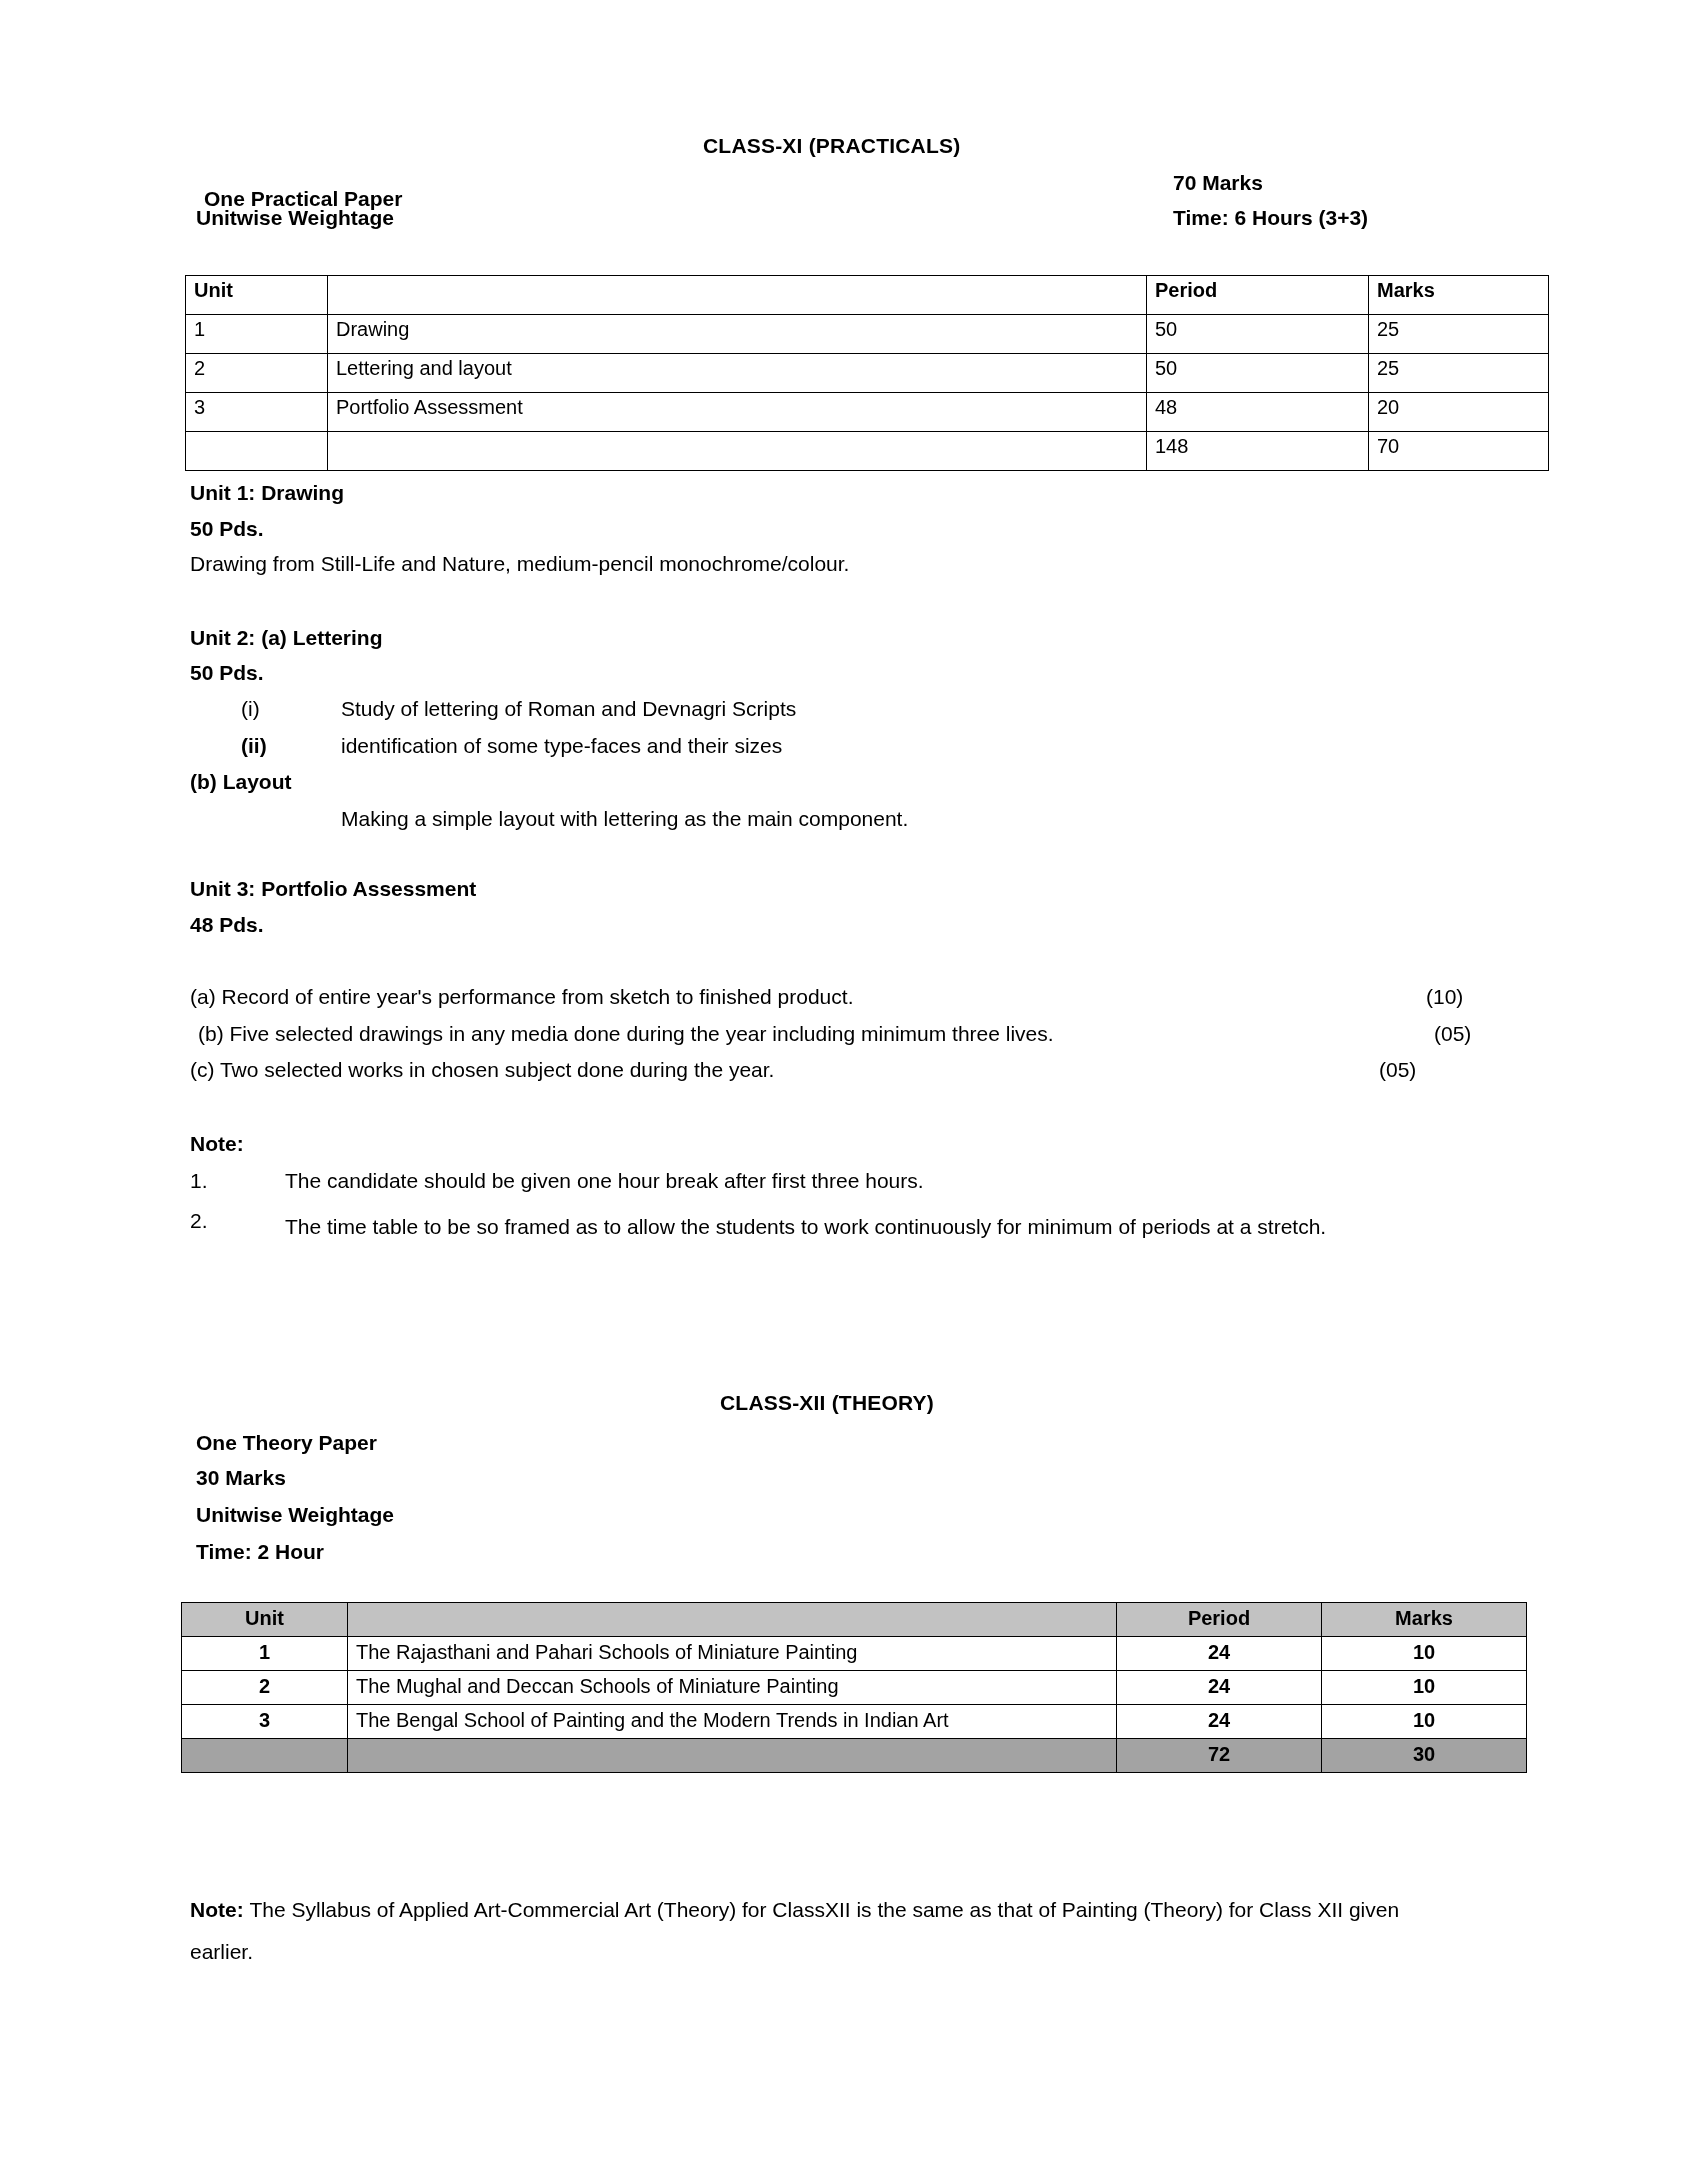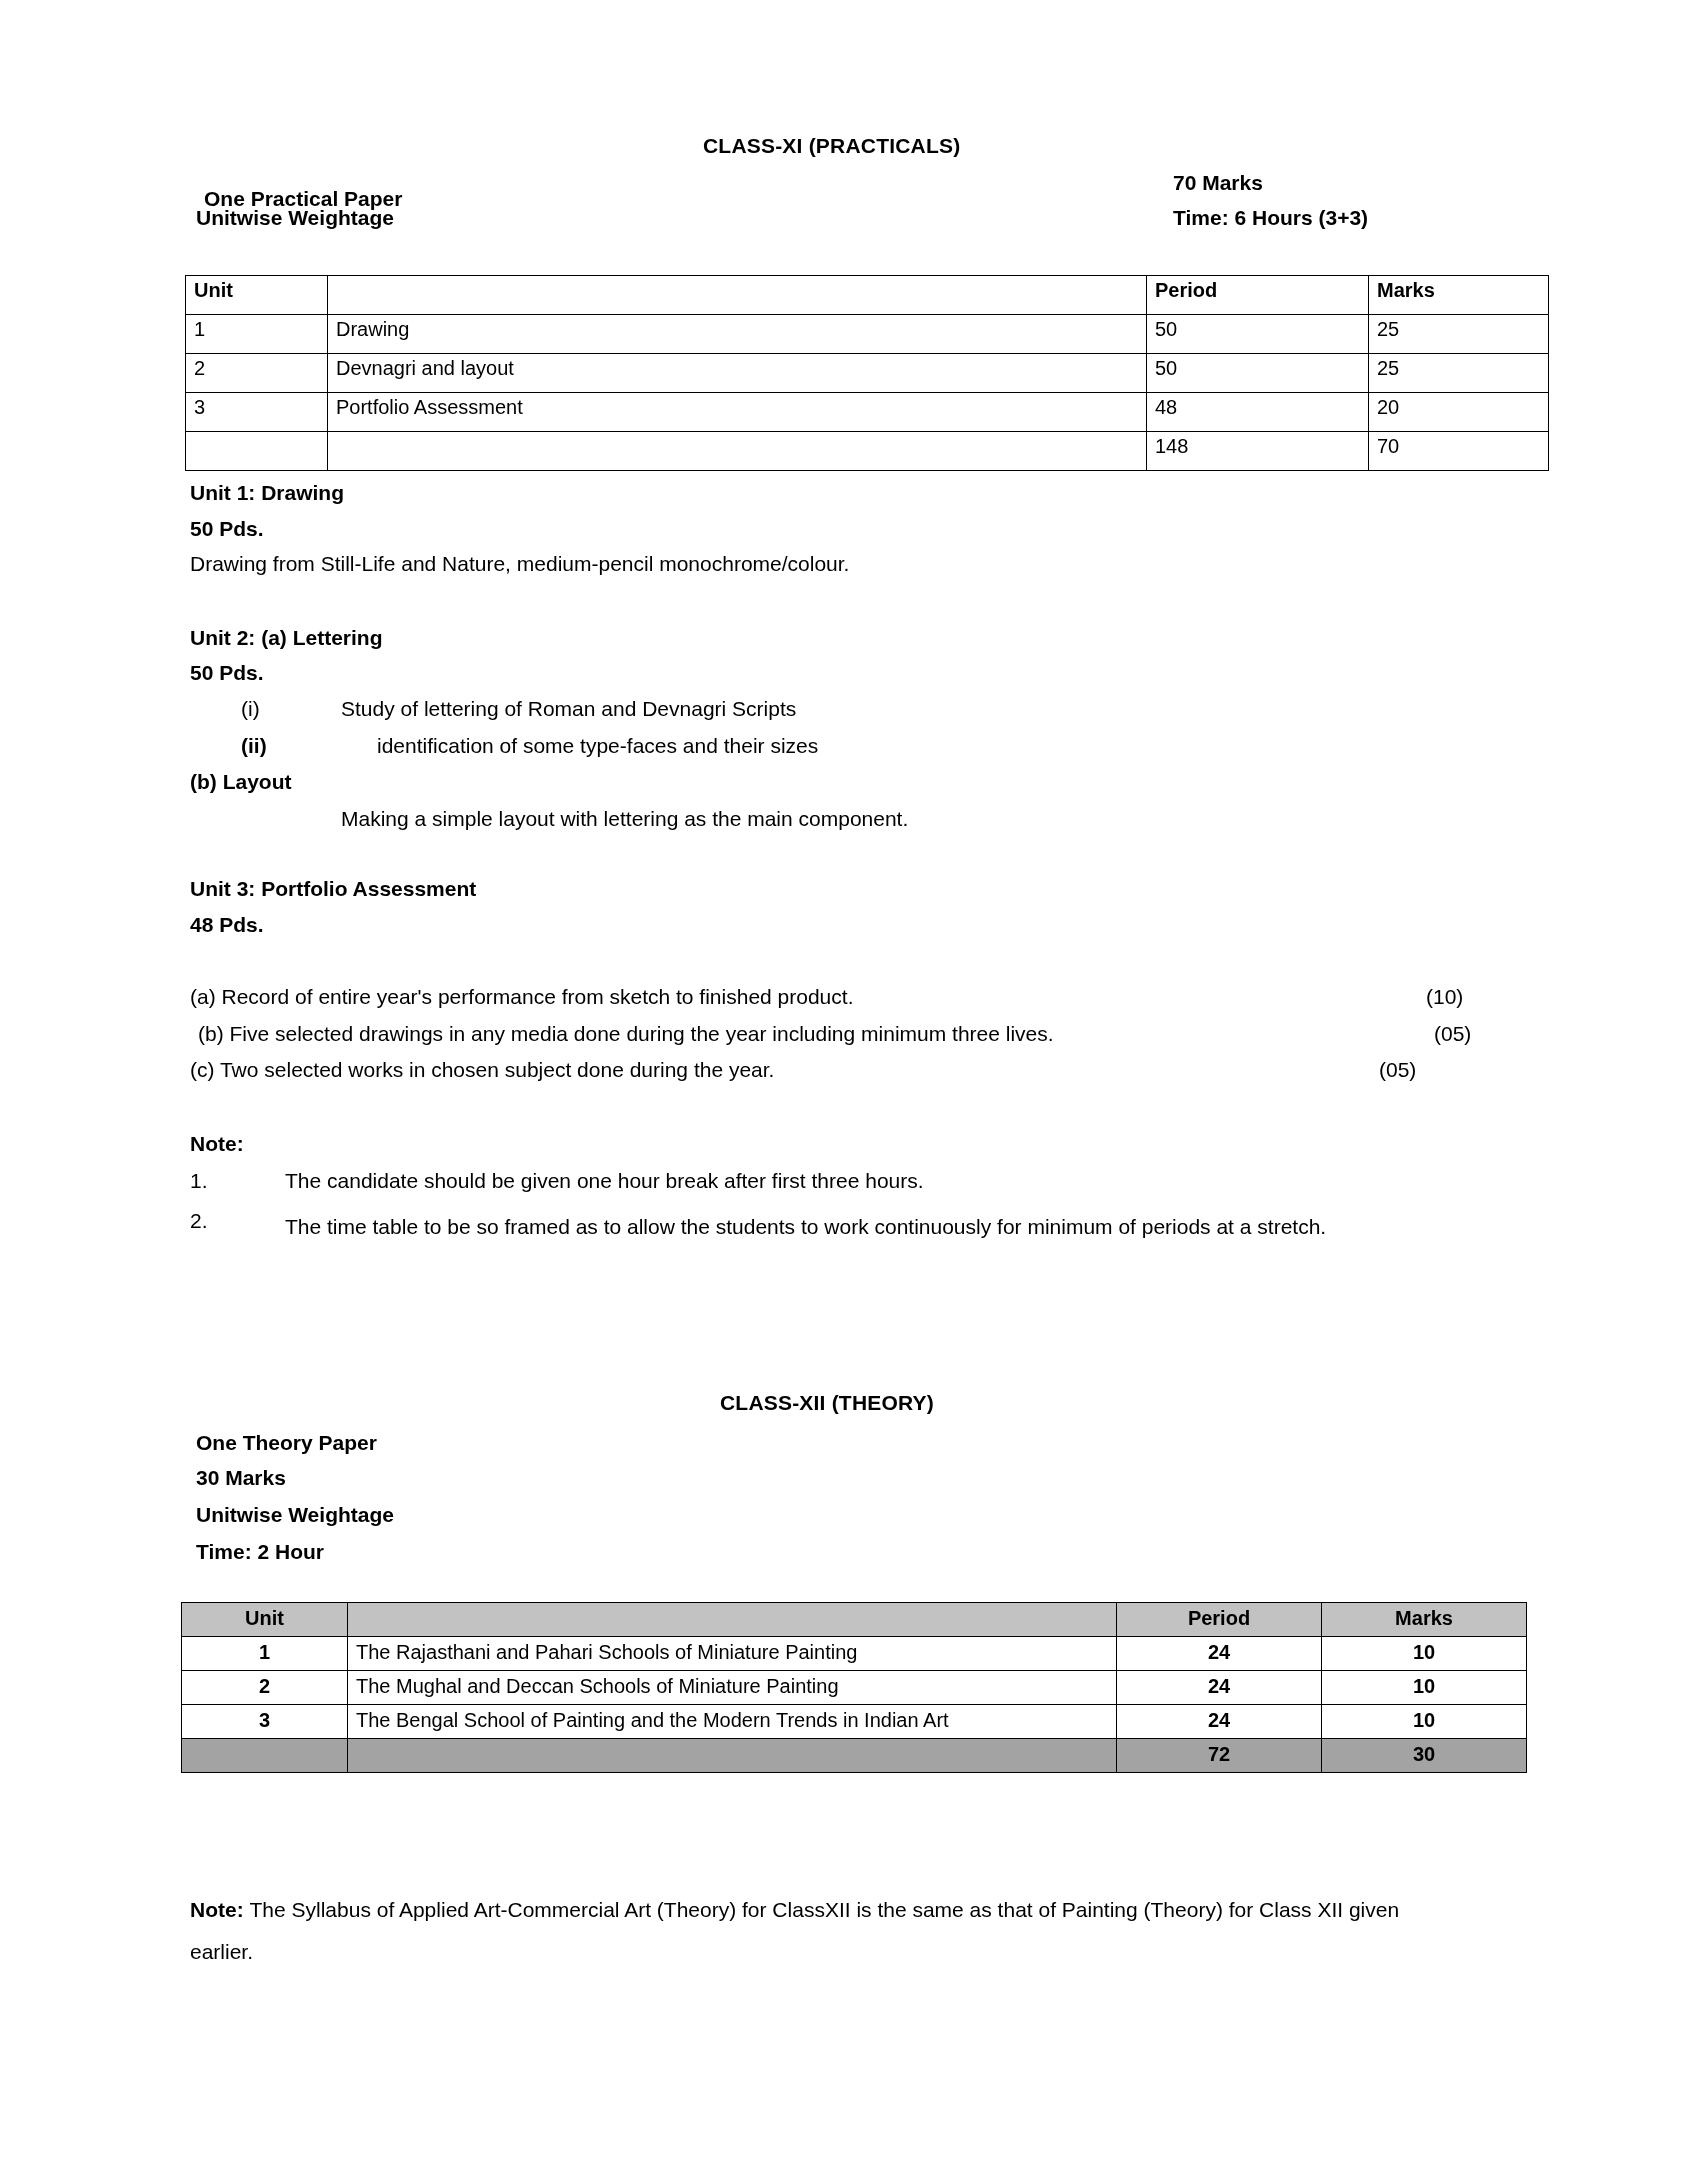--- a/index.html
+++ b/index.html
@@ -99,21 +99,21 @@
         <th class="c-marks">Marks</th>
       </tr>
       <tr>
         <td class="c-unit">1</td>
         <td class="c-desc">Drawing</td>
         <td class="c-period">50</td>
         <td class="c-marks">25</td>
       </tr>
       <tr>
         <td class="c-unit">2</td>
-        <td class="c-desc">Devnagri and layout</td>
+        <td class="c-desc">Lettering and layout</td>
         <td class="c-period">50</td>
         <td class="c-marks">25</td>
       </tr>
       <tr>
         <td class="c-unit">3</td>
         <td class="c-desc">Portfolio Assessment</td>
         <td class="c-period">48</td>
         <td class="c-marks">20</td>
       </tr>
       <tr>
@@ -130,21 +130,21 @@
   <div class="blk t21 b" style="left:190px; top:514px;">50 Pds.</div>
   <div class="blk t21" style="left:190px; top:549px;">Drawing from Still-Life and Nature, medium-pencil monochrome/colour.</div>
 
   <div class="blk t21 b" style="left:190px; top:623px;">Unit 2: (a) Lettering</div>
   <div class="blk t21 b" style="left:190px; top:658px;">50 Pds.</div>
 
   <div class="blk t21" style="left:241px; top:694px;">(i)</div>
   <div class="blk t21" style="left:341px; top:694px;">Study of lettering of Roman and Devnagri Scripts</div>
 
   <div class="blk t21 b" style="left:241px; top:731px;">(ii)</div>
-  <div class="blk t21" style="left:341px; top:731px;margin-left:36px;">identification of some type-faces and their sizes</div>
+  <div class="blk t21" style="left:341px; top:731px;">identification of some type-faces and their sizes</div>
 
   <div class="blk t21 b" style="left:190px; top:767px;">(b) Layout</div>
   <div class="blk t21" style="left:341px; top:804px;">Making a simple layout with lettering as the main component.</div>
 
   <div class="blk t21 b" style="left:190px; top:874px;">Unit 3: Portfolio Assessment</div>
   <div class="blk t21 b" style="left:190px; top:910px;">48 Pds.</div>
 
   <div class="blk t21" style="left:190px; top:982px;">(a) Record of entire year's performance from sketch to finished product.</div>
   <div class="blk t21" style="left:1426px; top:982px;">(10)</div>
 

